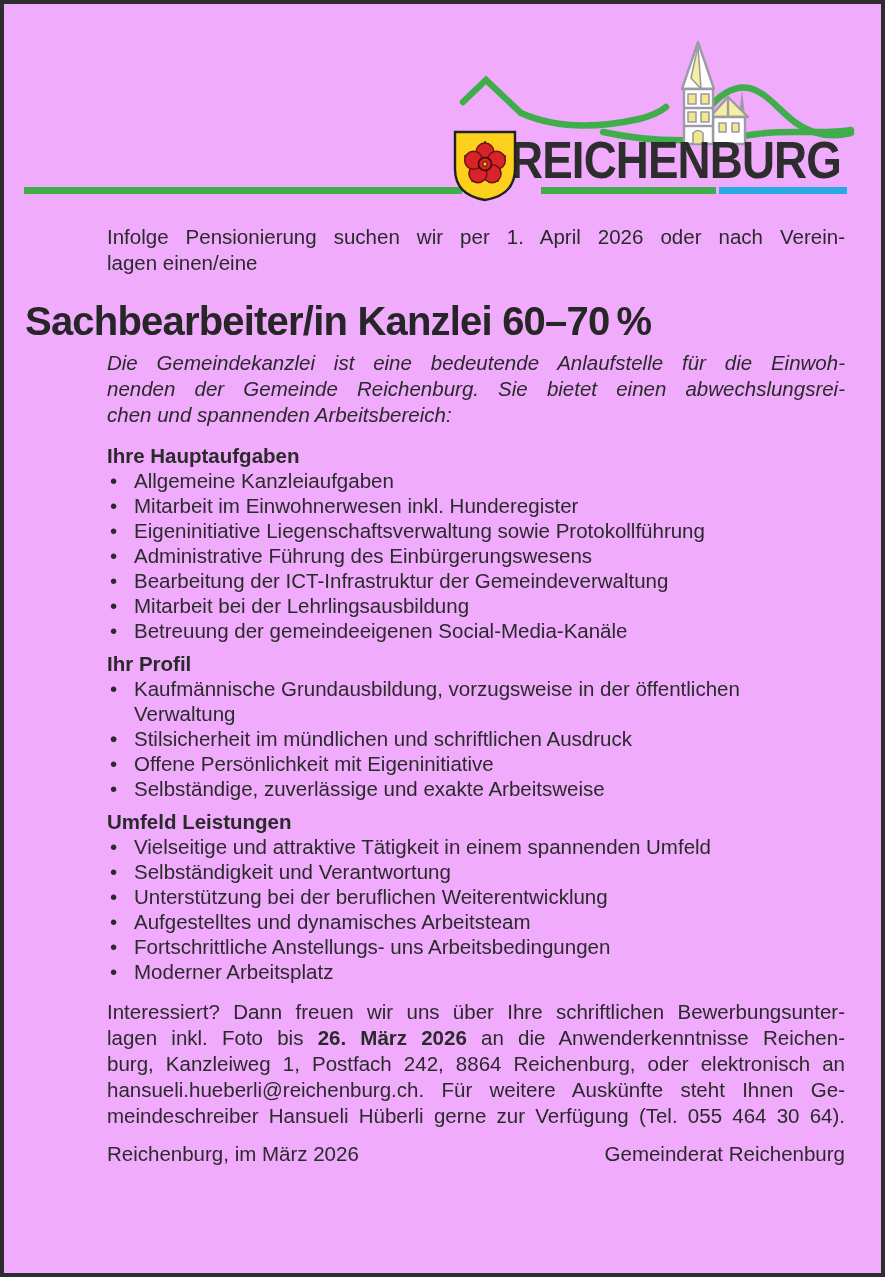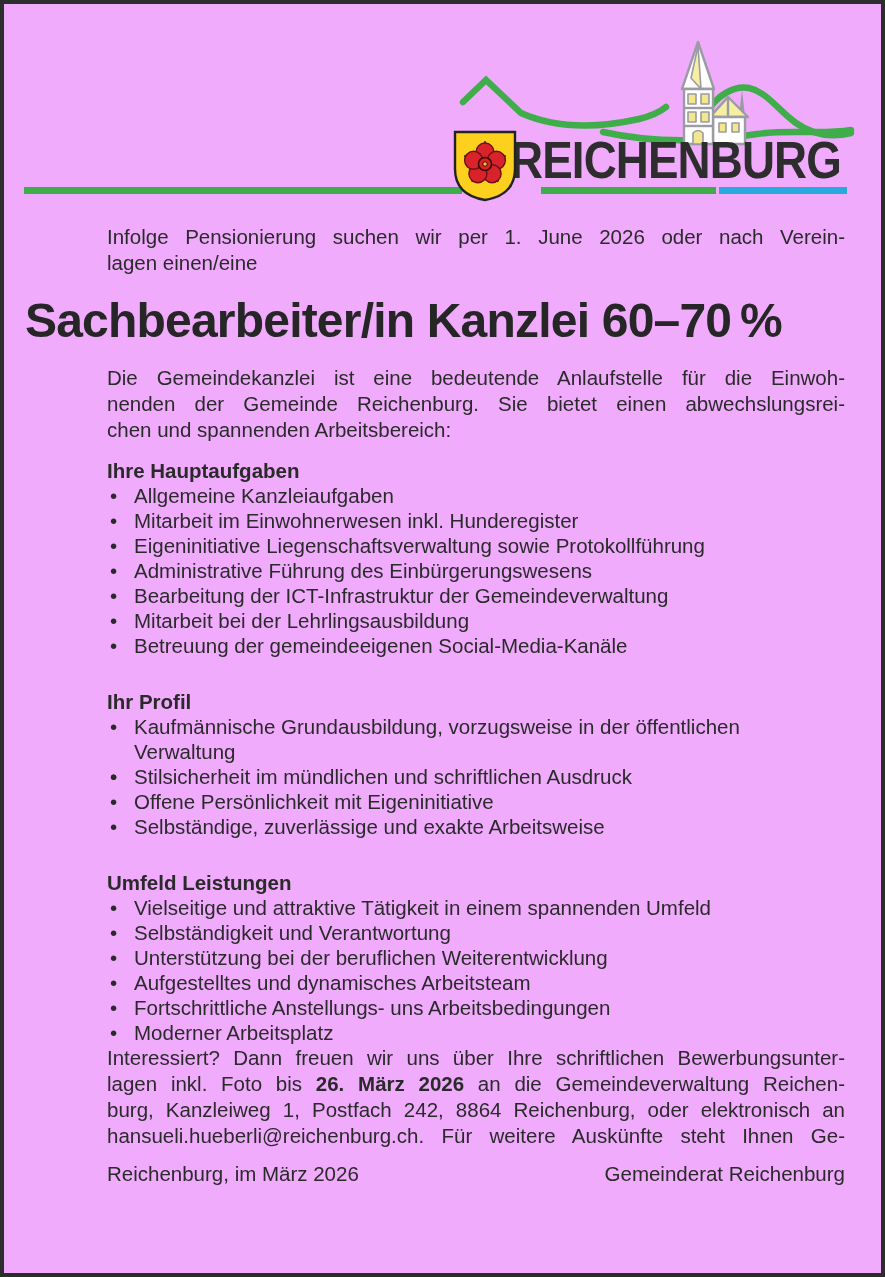--- a/index.html
+++ b/index.html
@@ -38,36 +38,36 @@
 
   
   .content { position:relative; padding:224px 40px 0 107px; }
 
   .tline { line-height:26px; font-size:20.5px; text-align:justify; text-align-last:justify; }
   .tline.last { text-align-last:left; }
   .tline b { font-weight:bold; }
 
   .headline {
     margin:21px 0 0 -82px;
-    font-size:48px; font-weight:bold; line-height:48px;
+    font-size:40px; font-weight:bold; line-height:48px;
     letter-spacing:-0.8px; color:#262626;
     white-space:nowrap;
   }
 
-  .lead { margin-top:20px; }
-
-  .section-title { margin-top:31px; font-size:20.5px; font-weight:bold; line-height:25px; }
+  .lead { margin-top:5px;font-style:italic; }
+
+  .section-title { margin-top:8px; font-size:20.5px; font-weight:bold; line-height:25px; }
   .section-title.first { margin-top:15px; }
 
   ul.blist { list-style:none; }
   ul.blist li { position:relative; padding-left:27px; font-size:20.5px; line-height:25px; }
   ul.blist .dot { position:absolute; left:3px; top:0; }
   ul.blist .itx { white-space:pre-line; }
 
-  .closing { margin-top:0; }
+  .closing { margin-top:15px; }
 
   .footer {
     margin-top:12px;
     display:flex; justify-content:space-between;
     font-size:20.5px; line-height:26px;
   }
 </style>
 </head>
 <body>
 
@@ -132,21 +132,21 @@
 
   <div class="wordmark">REICHENBURG</div>
 
   <div class="bar bar-green-left"></div>
   <div class="bar bar-green-right"></div>
   <div class="bar bar-blue"></div>
 
   <div class="content">
 
     <div class="intro">
-        <div class="tline"><span>Infolge Pensionierung suchen wir per 1. June 2026 oder nach Verein-</span></div>
+        <div class="tline"><span>Infolge Pensionierung suchen wir per 1. April 2026 oder nach Verein-</span></div>
         <div class="tline last"><span>lagen einen/eine</span></div>
       </div>
 
     <h1 class="headline">Sachbearbeiter/in Kanzlei 60–70 %</h1>
 
     <div class="lead">
         <div class="tline"><span>Die Gemeindekanzlei ist eine bedeutende Anlaufstelle für die Einwoh-</span></div>
         <div class="tline"><span>nenden der Gemeinde Reichenburg. Sie bietet einen abwechslungsrei-</span></div>
         <div class="tline last"><span>chen und spannenden Arbeitsbereich:</span></div>
       </div>
@@ -183,23 +183,24 @@
           <li><span class="dot">•</span><span class="itx">Selbständigkeit und Verantwortung</span></li>
           <li><span class="dot">•</span><span class="itx">Unterstützung bei der beruflichen Weiterentwicklung</span></li>
           <li><span class="dot">•</span><span class="itx">Aufgestelltes und dynamisches Arbeitsteam</span></li>
           <li><span class="dot">•</span><span class="itx">Fortschrittliche Anstellungs- uns Arbeitsbedingungen</span></li>
           <li><span class="dot">•</span><span class="itx">Moderner Arbeitsplatz</span></li>
         </ul>
     </div>
 
     <div class="closing">
         <div class="tline"><span>Interessiert? Dann freuen wir uns über Ihre schriftlichen Bewerbungsunter-</span></div>
-        <div class="tline"><span>lagen inkl. Foto bis </span><b>26. März 2026</b><span> an die Gemeindeverwaltung Reichen-</span></div>
+        <div class="tline"><span>lagen inkl. Foto bis </span><b>26. März 2026</b><span> an die Anwenderkenntnisse Reichen-</span></div>
         <div class="tline"><span>burg, Kanzleiweg 1, Postfach 242, 8864 Reichenburg, oder elektronisch an</span></div>
         <div class="tline"><span>hansueli.hueberli@reichenburg.ch. Für weitere Auskünfte steht Ihnen Ge-</span></div>
+        <div class="tline"><span>meindeschreiber Hansueli Hüberli gerne zur Verfügung (Tel. 055 464 30 64).</span></div>
       </div>
 
     <div class="footer">
       <span>Reichenburg, im März 2026</span>
       <span>Gemeinderat Reichenburg</span>
     </div>
 
   </div>
 </div>
 

